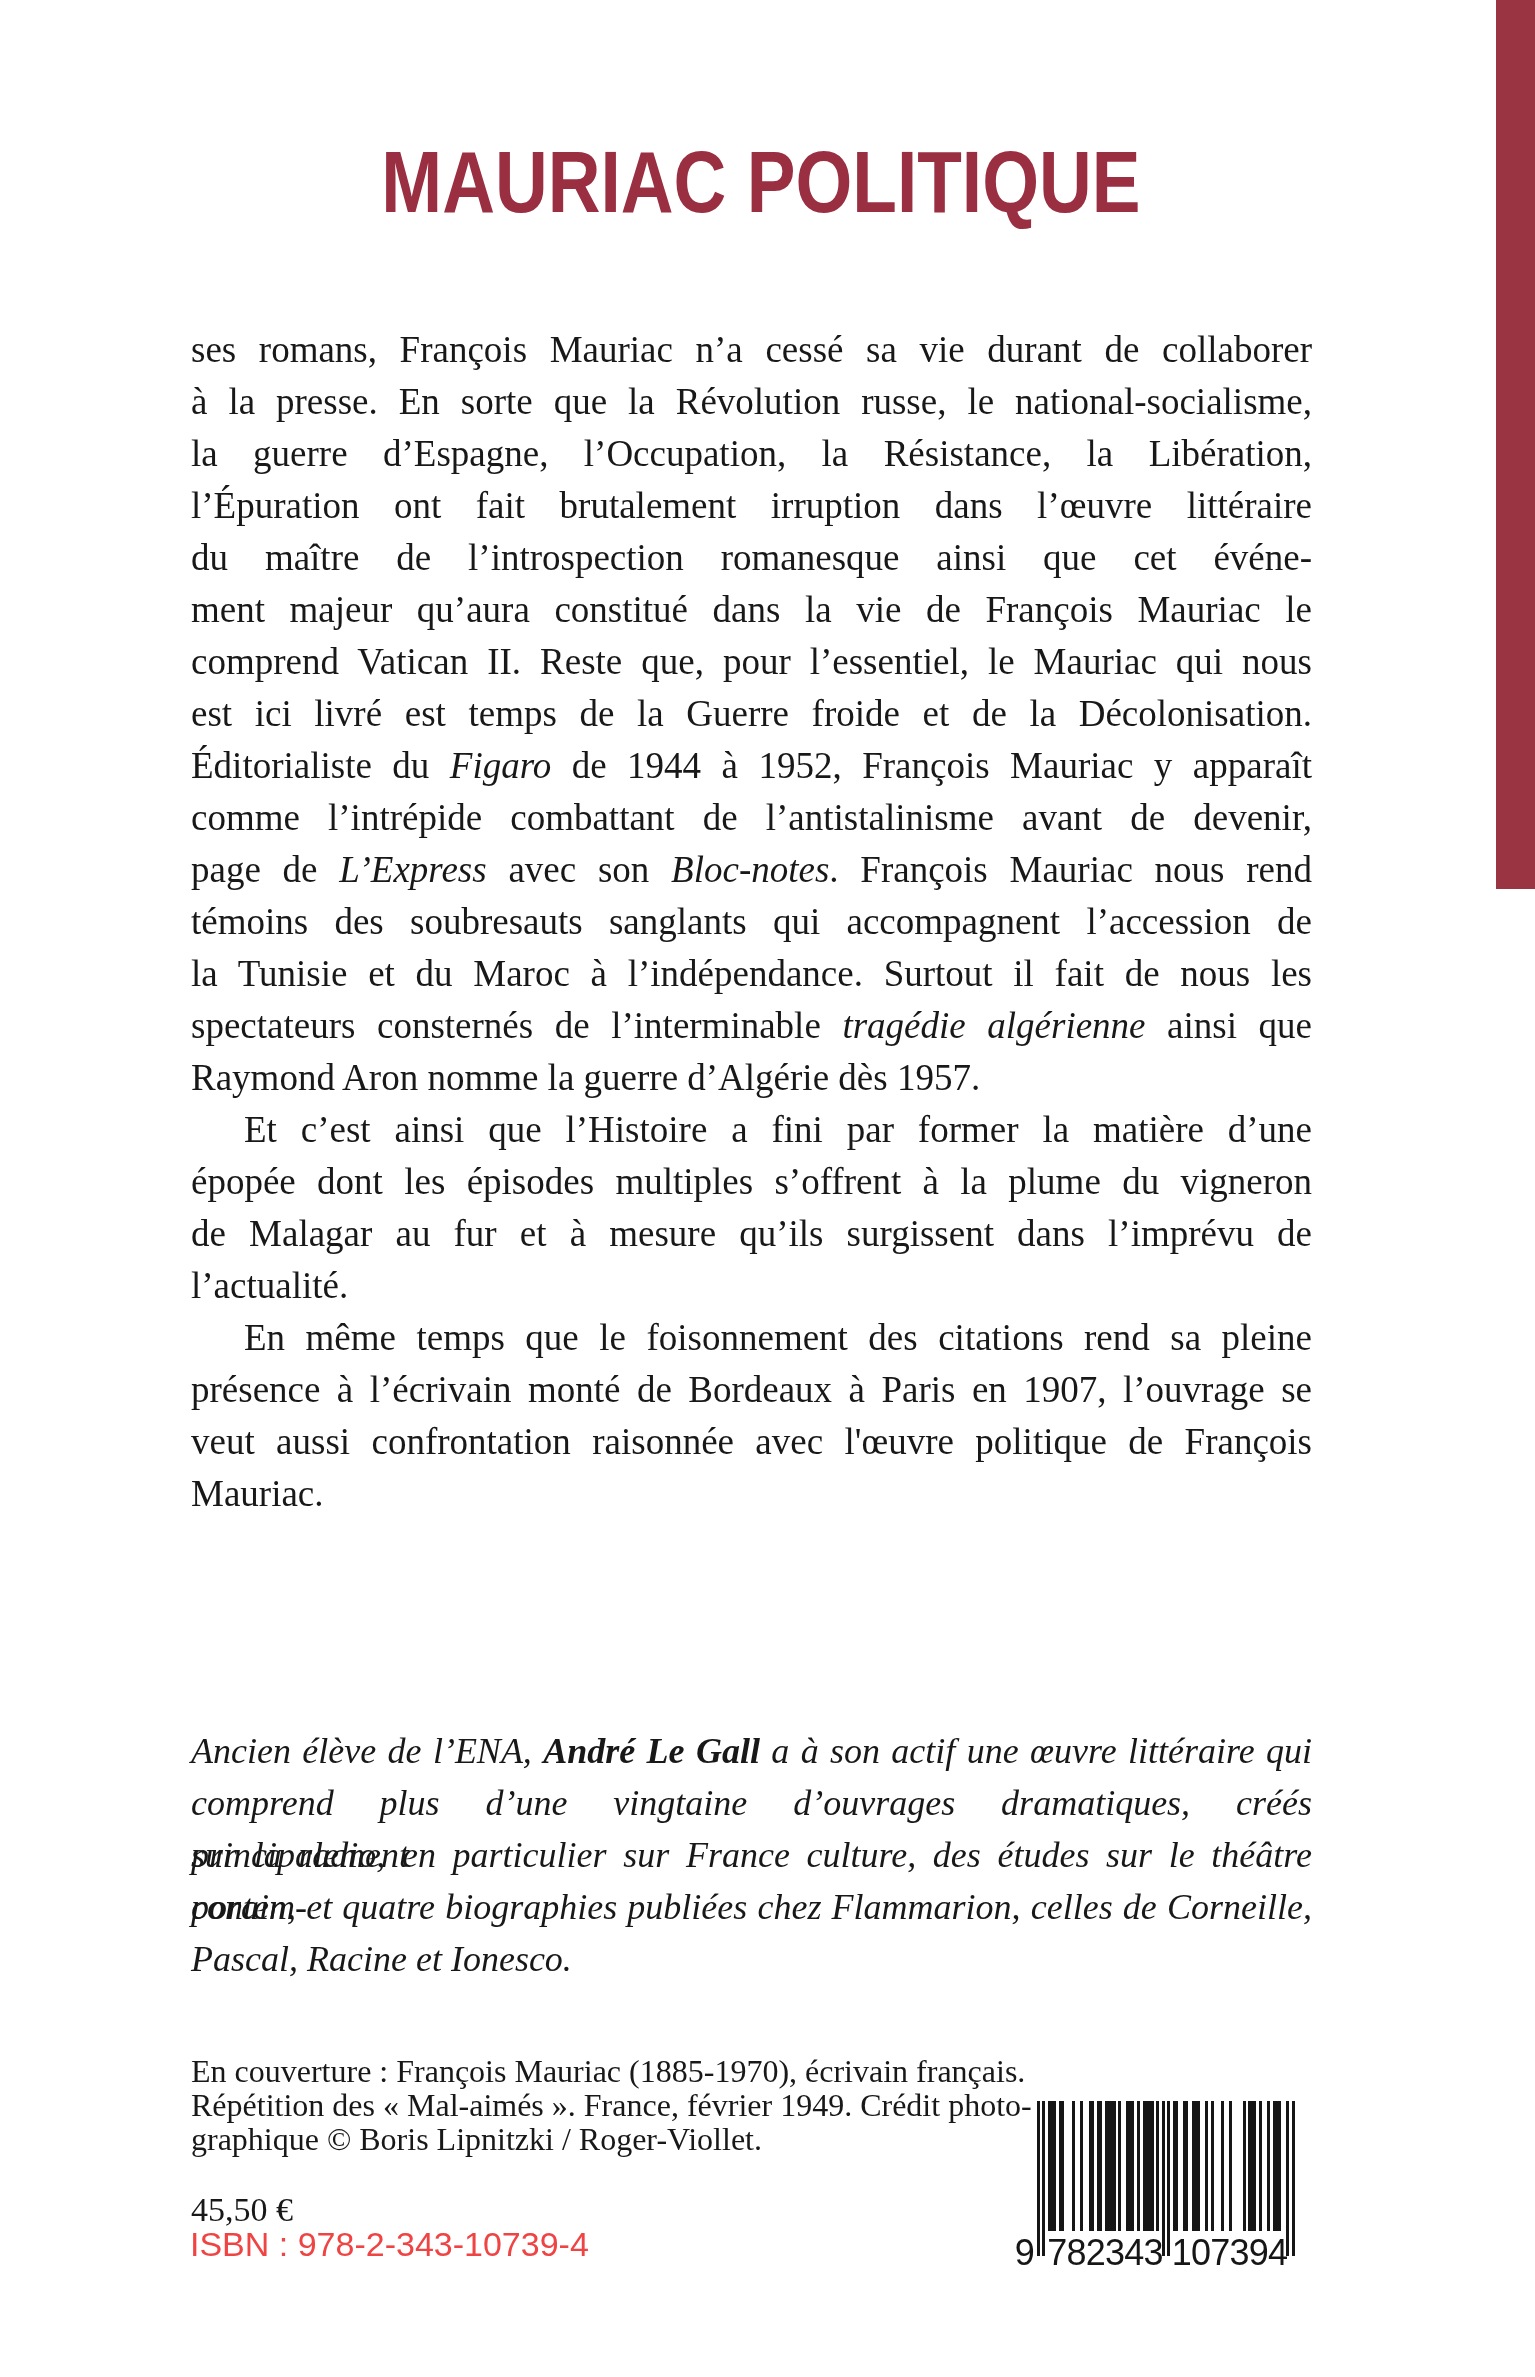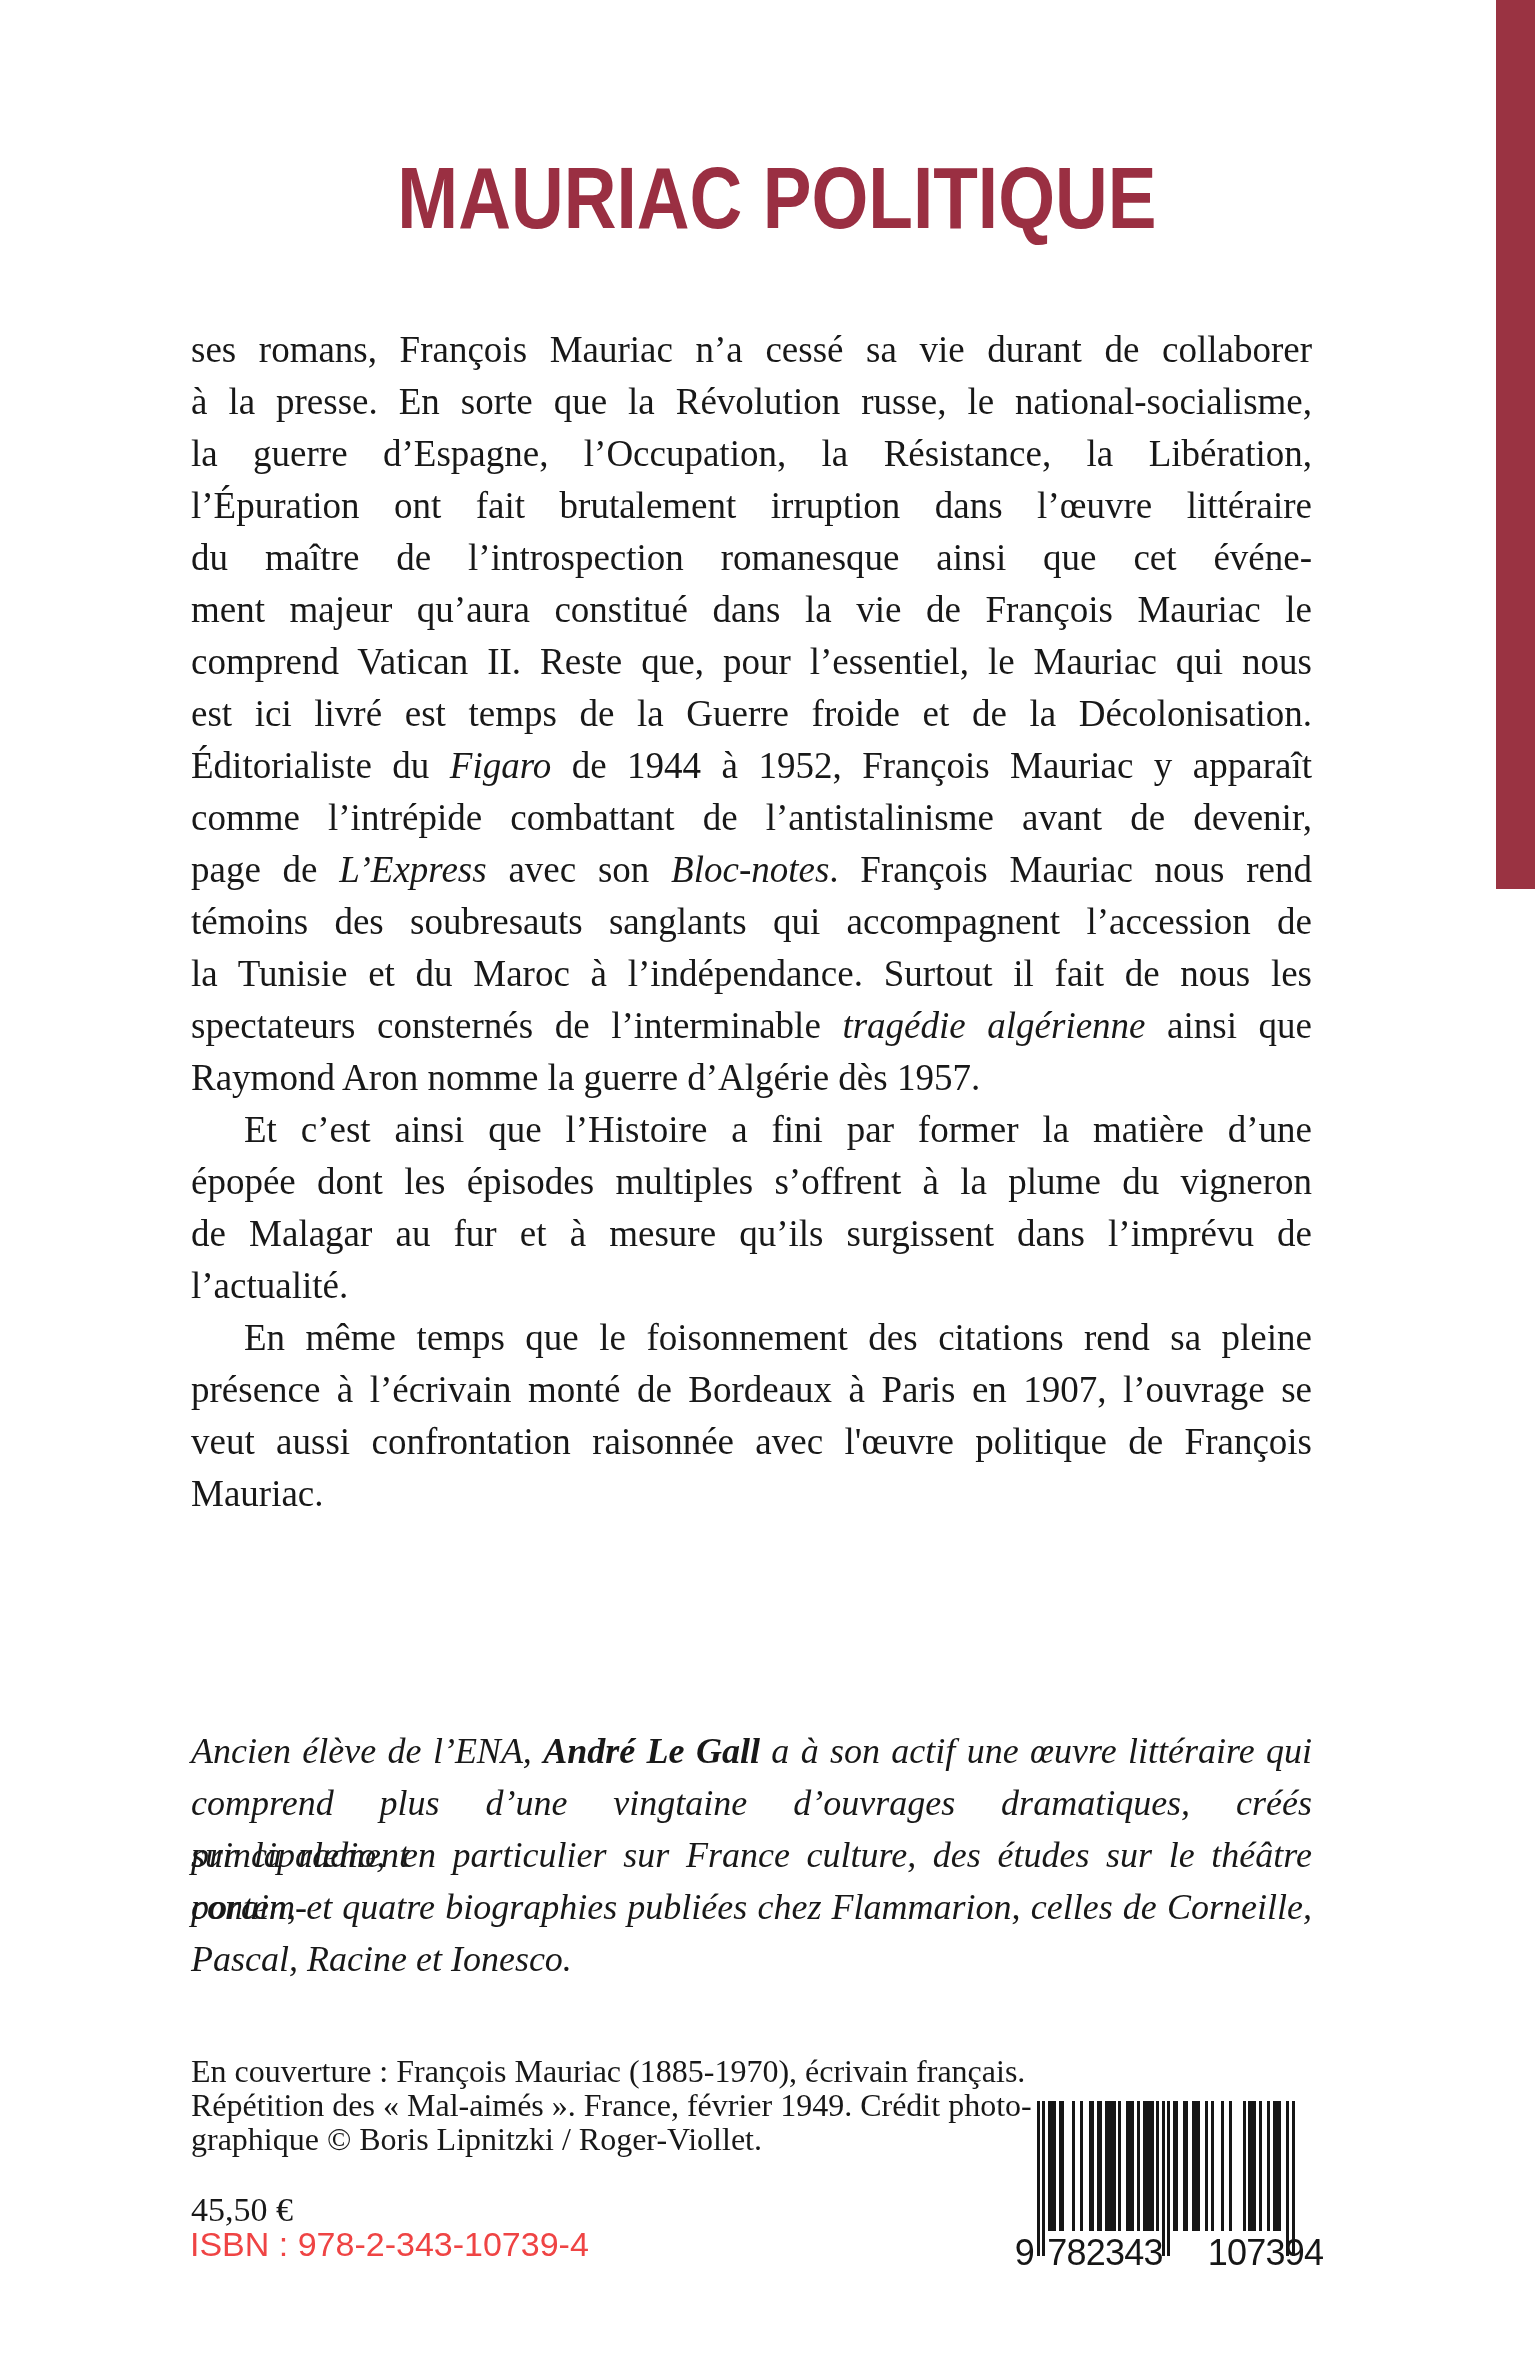--- a/index.html
+++ b/index.html
@@ -11,21 +11,21 @@
     font-family:"Liberation Serif","DejaVu Serif",serif;
     color:#181818;
   }
   .accent-bar{
     position:absolute;
     left:1496px;top:0;width:39px;height:889px;
     background:#9a3342;
   }
   .title{
     position:absolute;
-    left:200px;top:138px;width:1121px;margin:16px;
+    left:200px;top:138px;width:1121px;margin:0;
     text-align:center;
     font-family:"Liberation Sans","DejaVu Sans",sans-serif;
     font-weight:700;
     font-size:87px;line-height:87px;
     color:#9a2f42;
     white-space:nowrap;
   }
   .title .squeeze{display:inline-block;transform:scaleX(0.84);transform-origin:50% 50%;}
   .bodytext{
     position:absolute;
@@ -70,21 +70,21 @@
   }
   .barcode .bar.tall{height:155px;}
   .bc-digit{
     position:absolute;top:134px;
     font-family:"Liberation Sans","DejaVu Sans",sans-serif;
     font-size:36px;line-height:36px;letter-spacing:-0.8px;
     color:#161616;
   }
   .bc-lead{left:-35px;width:32px;text-align:right;}
   .bc-left{left:10px;width:116px;text-align:center;}
-  .bc-right{left:134px;width:117px;text-align:center;margin-left:36px;}
+  .bc-right{left:134px;width:117px;text-align:center;}
 </style>
 </head>
 <body>
 
 <div class="page">
 
   <div class="accent-bar"></div>
 
   <h1 class="title"><span class="squeeze">MAURIAC POLITIQUE</span></h1>
 

